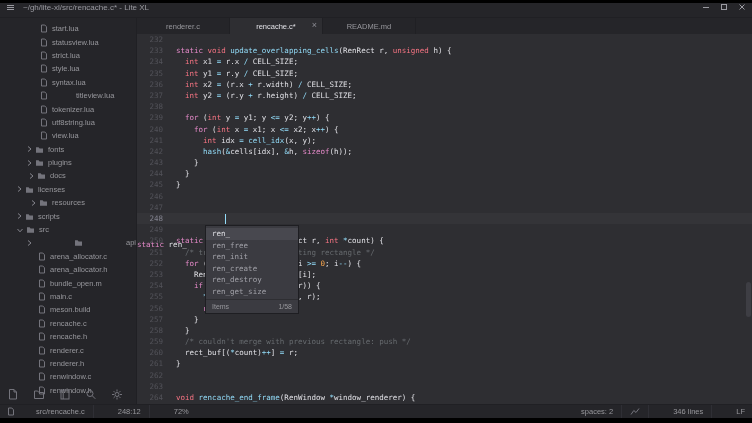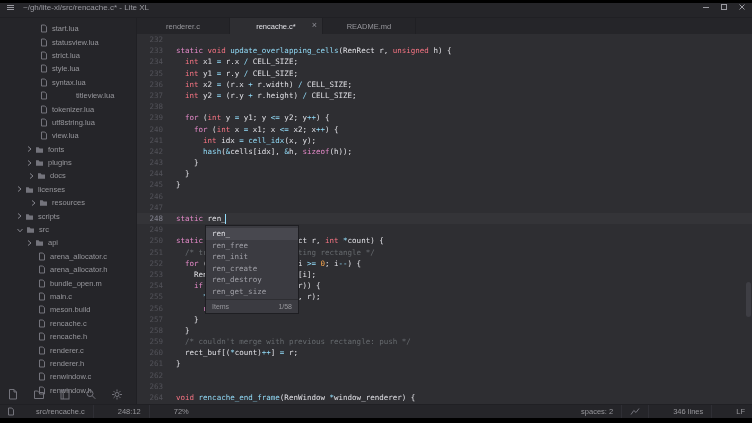--- a/index.html
+++ b/index.html
@@ -27,21 +27,21 @@
   .editor-col{flex:1;display:flex;flex-direction:column;background:var(--c-bg);min-width:0;}
   .tabbar{height:16px;display:flex;background:var(--c-bg2);flex:0 0 16px;}
   .tab{width:92px;flex:0 0 92px;display:flex;align-items:center;justify-content:center;
     font-size:7.5px;color:var(--c-text);border-right:1px solid var(--c-divider);position:relative;}
   .tab.active{background:var(--c-bg);color:var(--c-accent);text-align:right;}
   .tab-close{position:absolute;right:5px;top:2px;color:#8d8d95;font-size:9px;line-height:11px;}
   
   .editor{position:relative;flex:1;overflow:hidden;font-family:"DejaVu Sans Mono",monospace;
     font-size:7.5px;background:var(--c-bg);}
   .code-row{height:11.2px;line-height:11.2px;display:flex;white-space:pre;}
-  .code-row.hl{background:var(--c-line-highlight);}
+  .code-row.hl{background:var(--c-line-highlight);flex-direction:column;}
   .gutter{width:26px;flex:0 0 26px;padding-right:13px;text-align:right;color:var(--c-line-number);}
   .code-row.hl .gutter{color:var(--c-line-number-active);}
   .code-text{flex:1;white-space:pre;}
   .sx-n{color:var(--c-accent);} .sx-k{color:var(--c-keyword);} .sx-t{color:var(--c-keyword2);}
   .sx-f{color:var(--c-function);} .sx-o{color:var(--c-operator);} .sx-c{color:var(--c-comment);}
   .sx-m{color:var(--c-number);}
   .caret{position:absolute;left:88px;top:180px;width:1px;height:10px;background:var(--c-caret);z-index:4;}
   .scroll-thumb{position:absolute;right:1px;top:248px;width:5px;height:35px;background:#3e3e44;
     border-radius:3px;}
   
@@ -260,21 +260,21 @@
                 <path d="M1.5 3 L4 5.8 L6.5 3" fill="none" stroke="#85858d"></path>
               </svg>
             </span>
             <span class="icon">
               <svg width="9" height="9" viewBox="0 0 9 9">
                 <path d="M1 2.2 h2.6 l1 1.2 H8 v4.4 H1 z" fill="#74747c"></path>
               </svg>
             </span>
             <span class="tree-label">src</span>
           </div>
-          <div class="tree-item" style="padding-left: 26px;">
+          <div class="tree-item" style="padding-left: 26px; justify-content: space-between;">
             <span class="icon">
               <svg width="7" height="8" viewBox="0 0 7 8">
                 <path d="M2 1.5 L5 4 L2 6.5" fill="none" stroke="#85858d"></path>
               </svg>
             </span>
             <span class="icon">
               <svg width="9" height="9" viewBox="0 0 9 9">
                 <path d="M1 2.2 h2.6 l1 1.2 H8 v4.4 H1 z" fill="#74747c"></path>
               </svg>
             </span>

